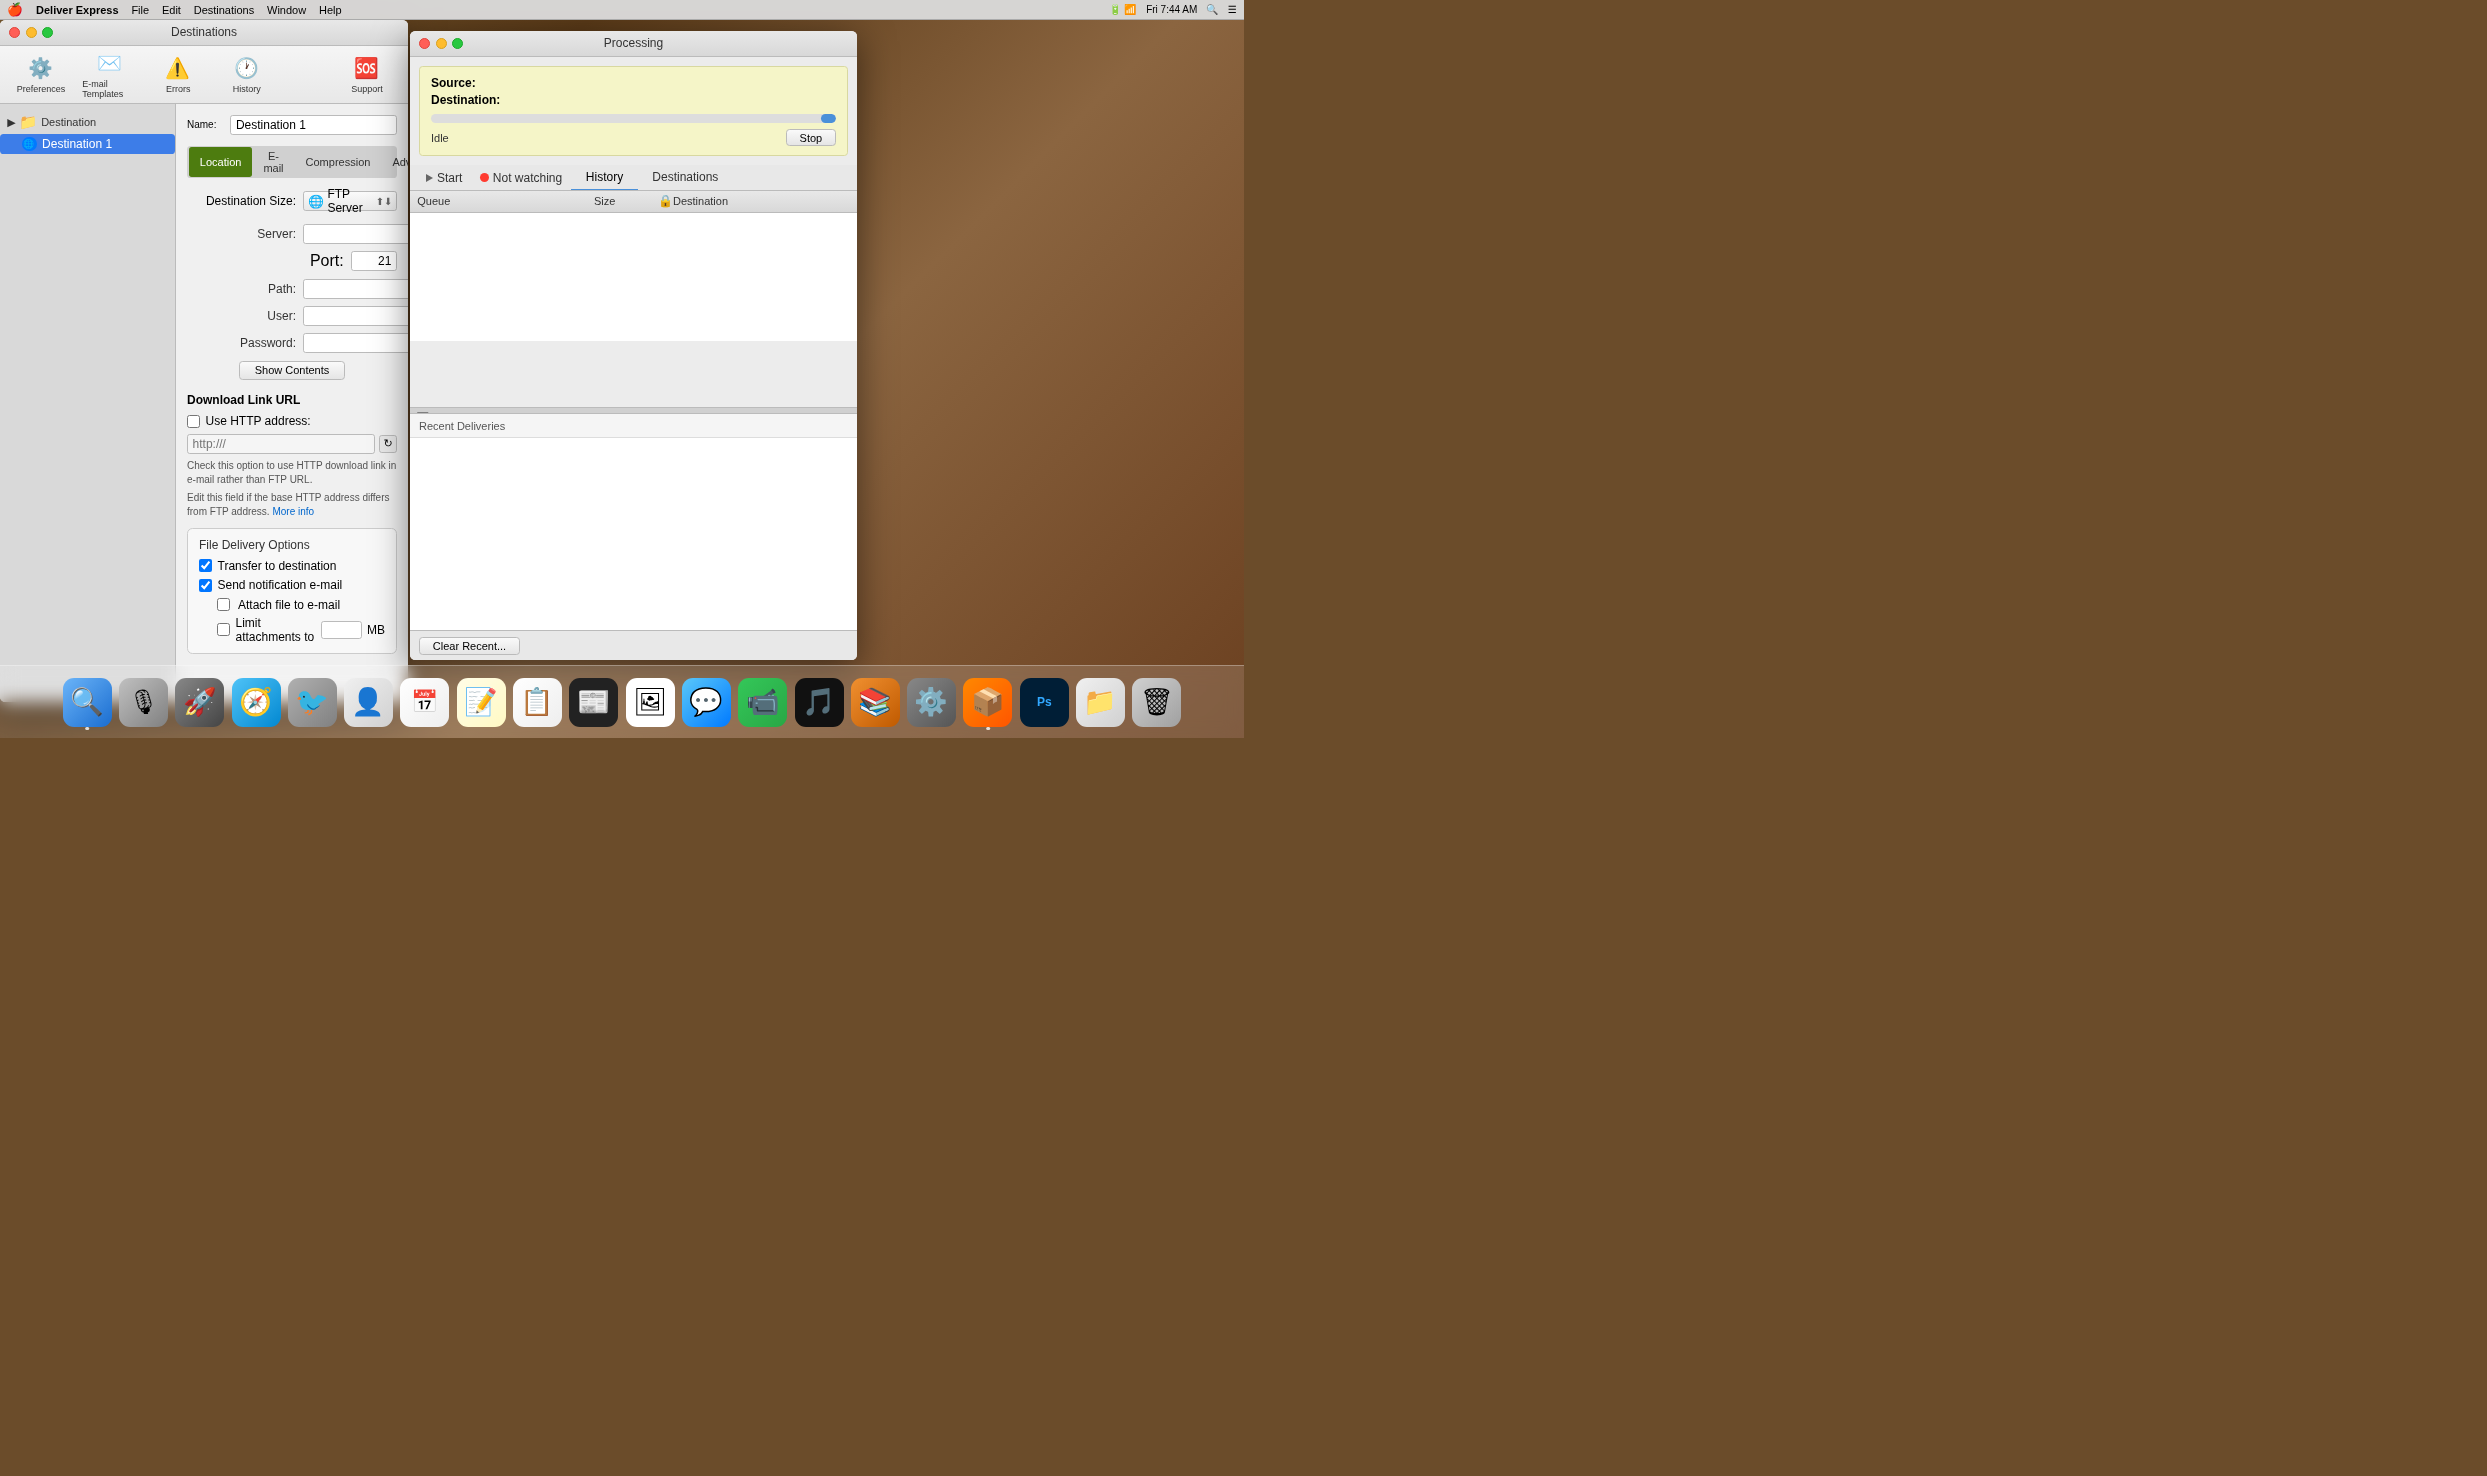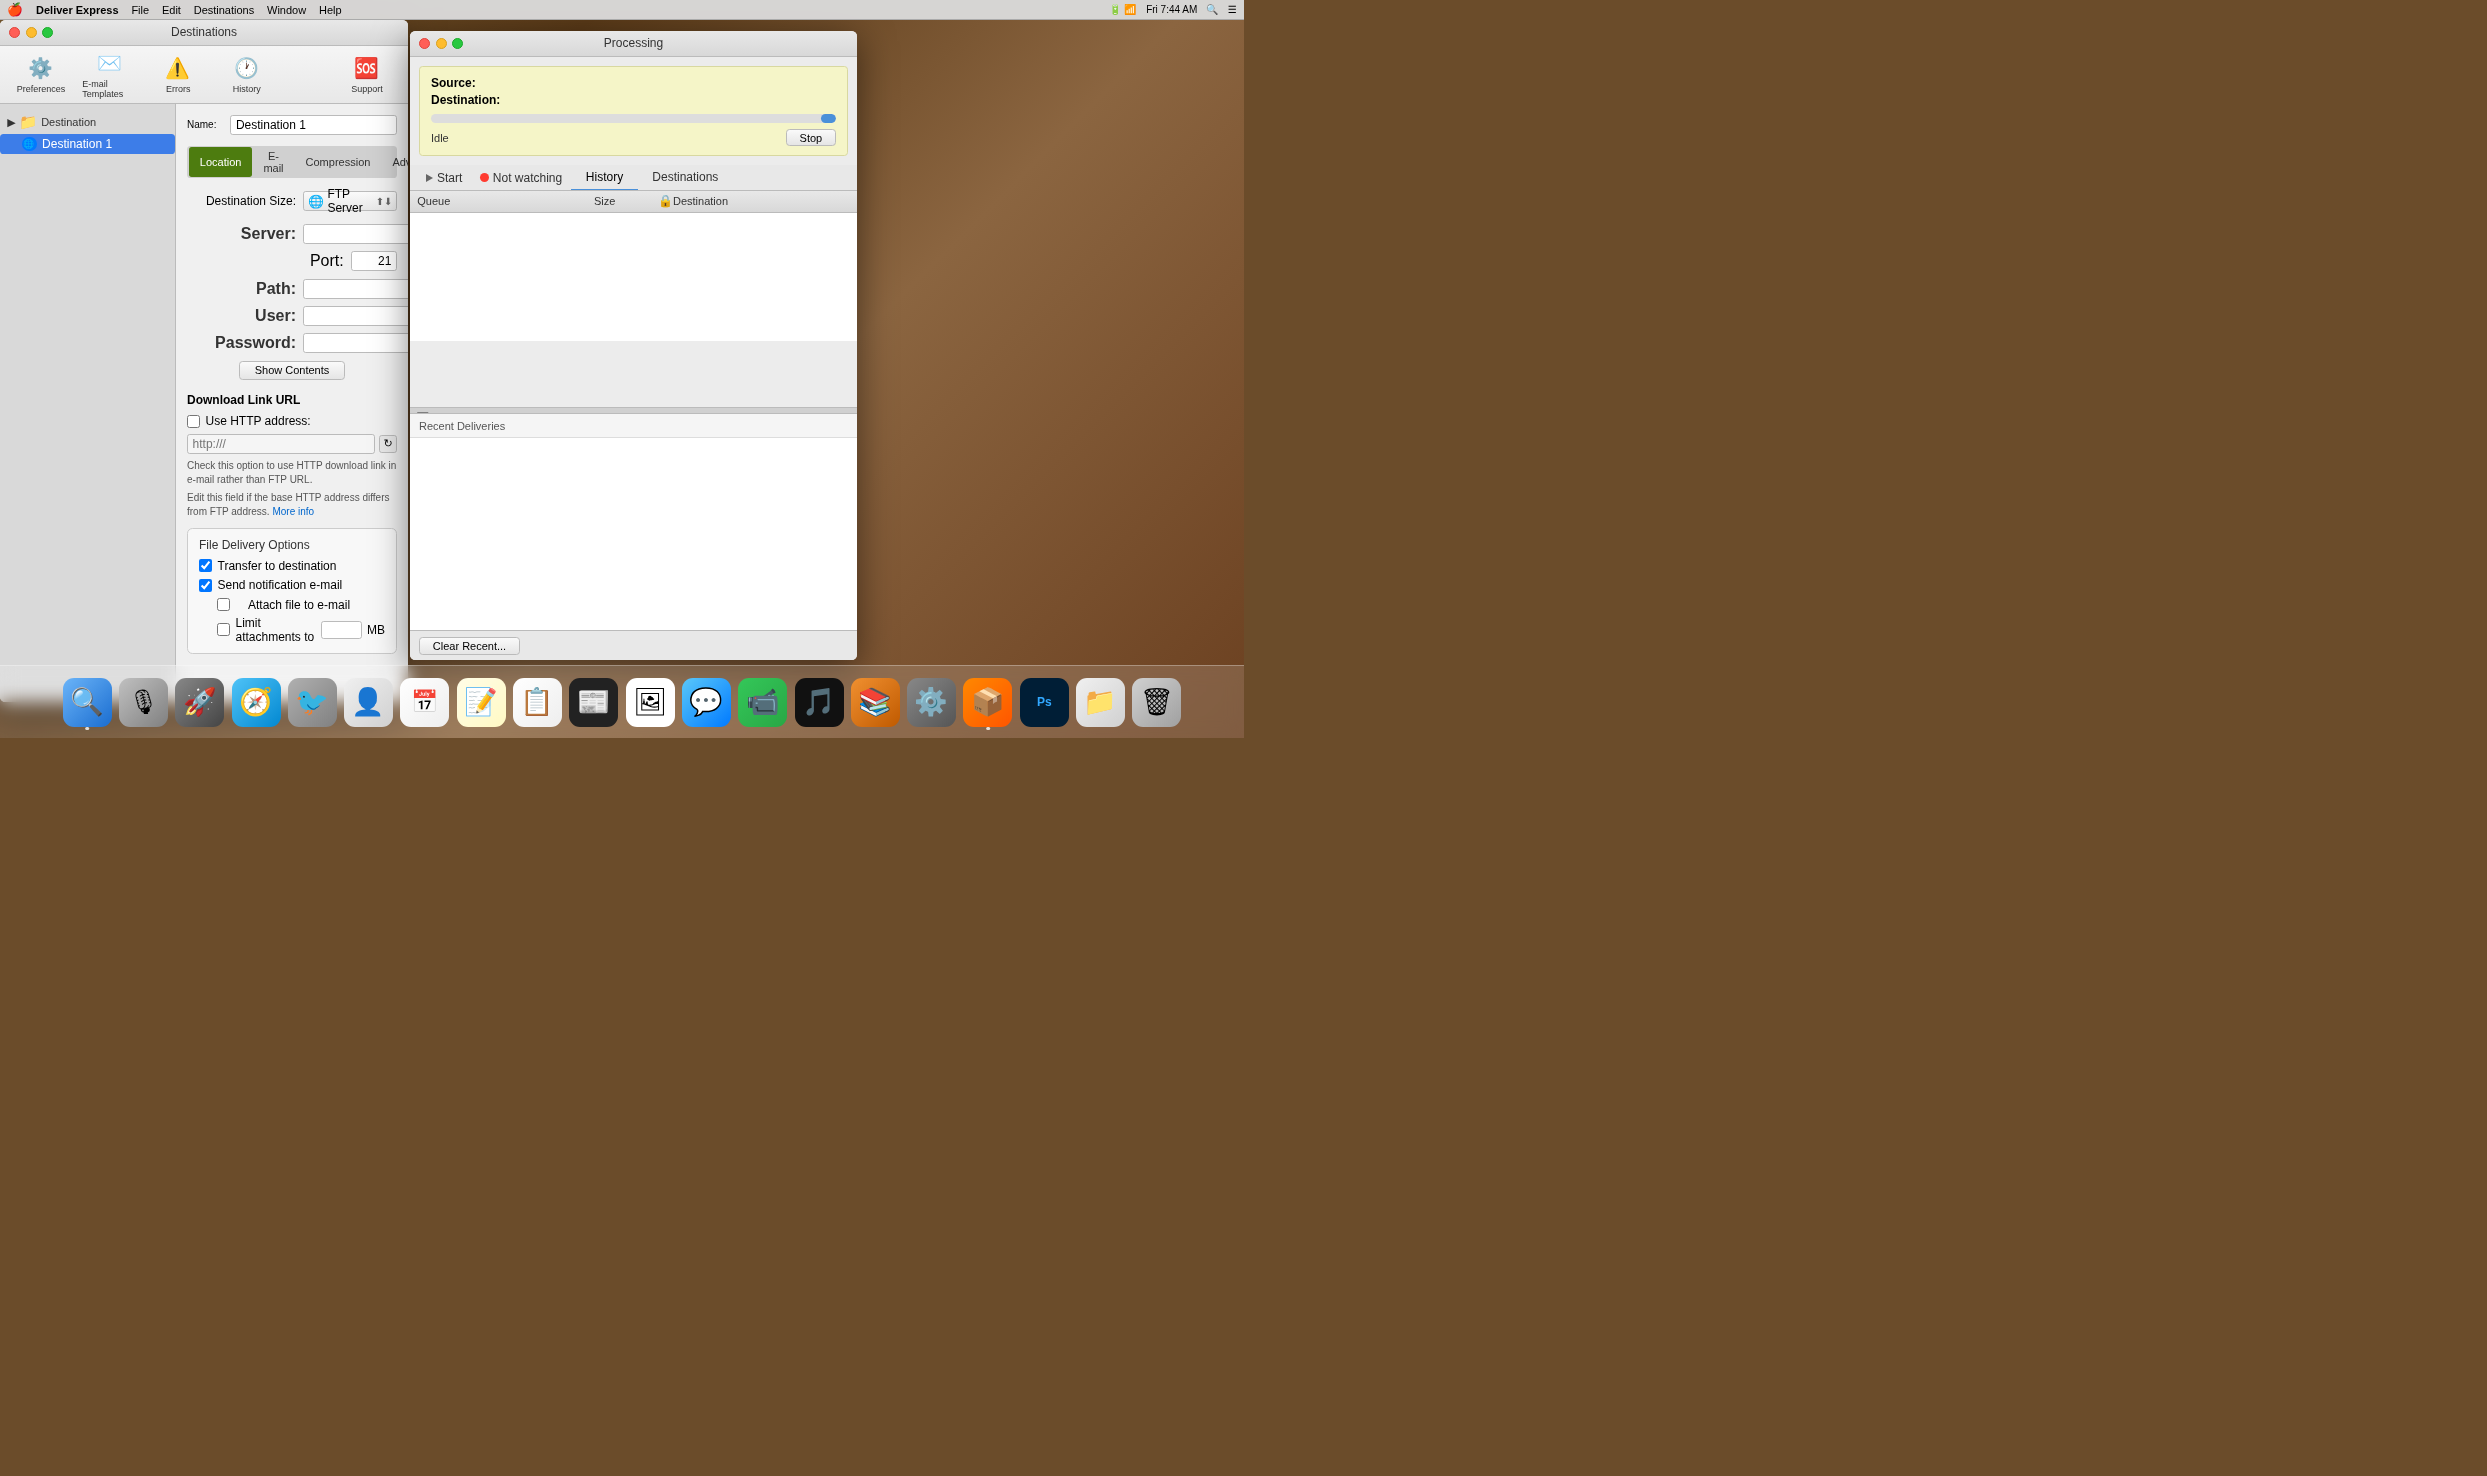--- a/index.html
+++ b/index.html
@@ -260,23 +260,22 @@
     .form-row {
       display: flex;
       align-items: center;
       gap: 7.3px;
       margin-bottom: 7.3px;
     }
 
     .form-label {
       text-align: right;
       min-width: 109px;
-      font-size: 16px;
-      color: #333;
-      font-weight: bold;
+      font-size: 12px;
+      color: #333;
     }
 
     .form-input {
       height: 20px;
       border: 0.9px solid #bbb;
       border-radius: 2.7px;
       padding: 0 4.6px;
       font-size: 12px;
       background: white;
       width: 182px;
@@ -425,21 +424,21 @@
       font-weight: 500;
       margin-bottom: 7.3px;
       color: #333;
     }
 
     .checkbox-label { font-size: 12px; }
 
     .sub-checkbox-row {
       display: flex;
       align-items: center;
-      gap: 18px;
+      gap: 8px;
       margin-bottom: 3.6px;
       padding-left: 18px;
     }
 
     .limit-row {
       display: flex;
       align-items: center;
       gap: 5.5px;
       padding-left: 18px;
       margin-top: 1.8px;

